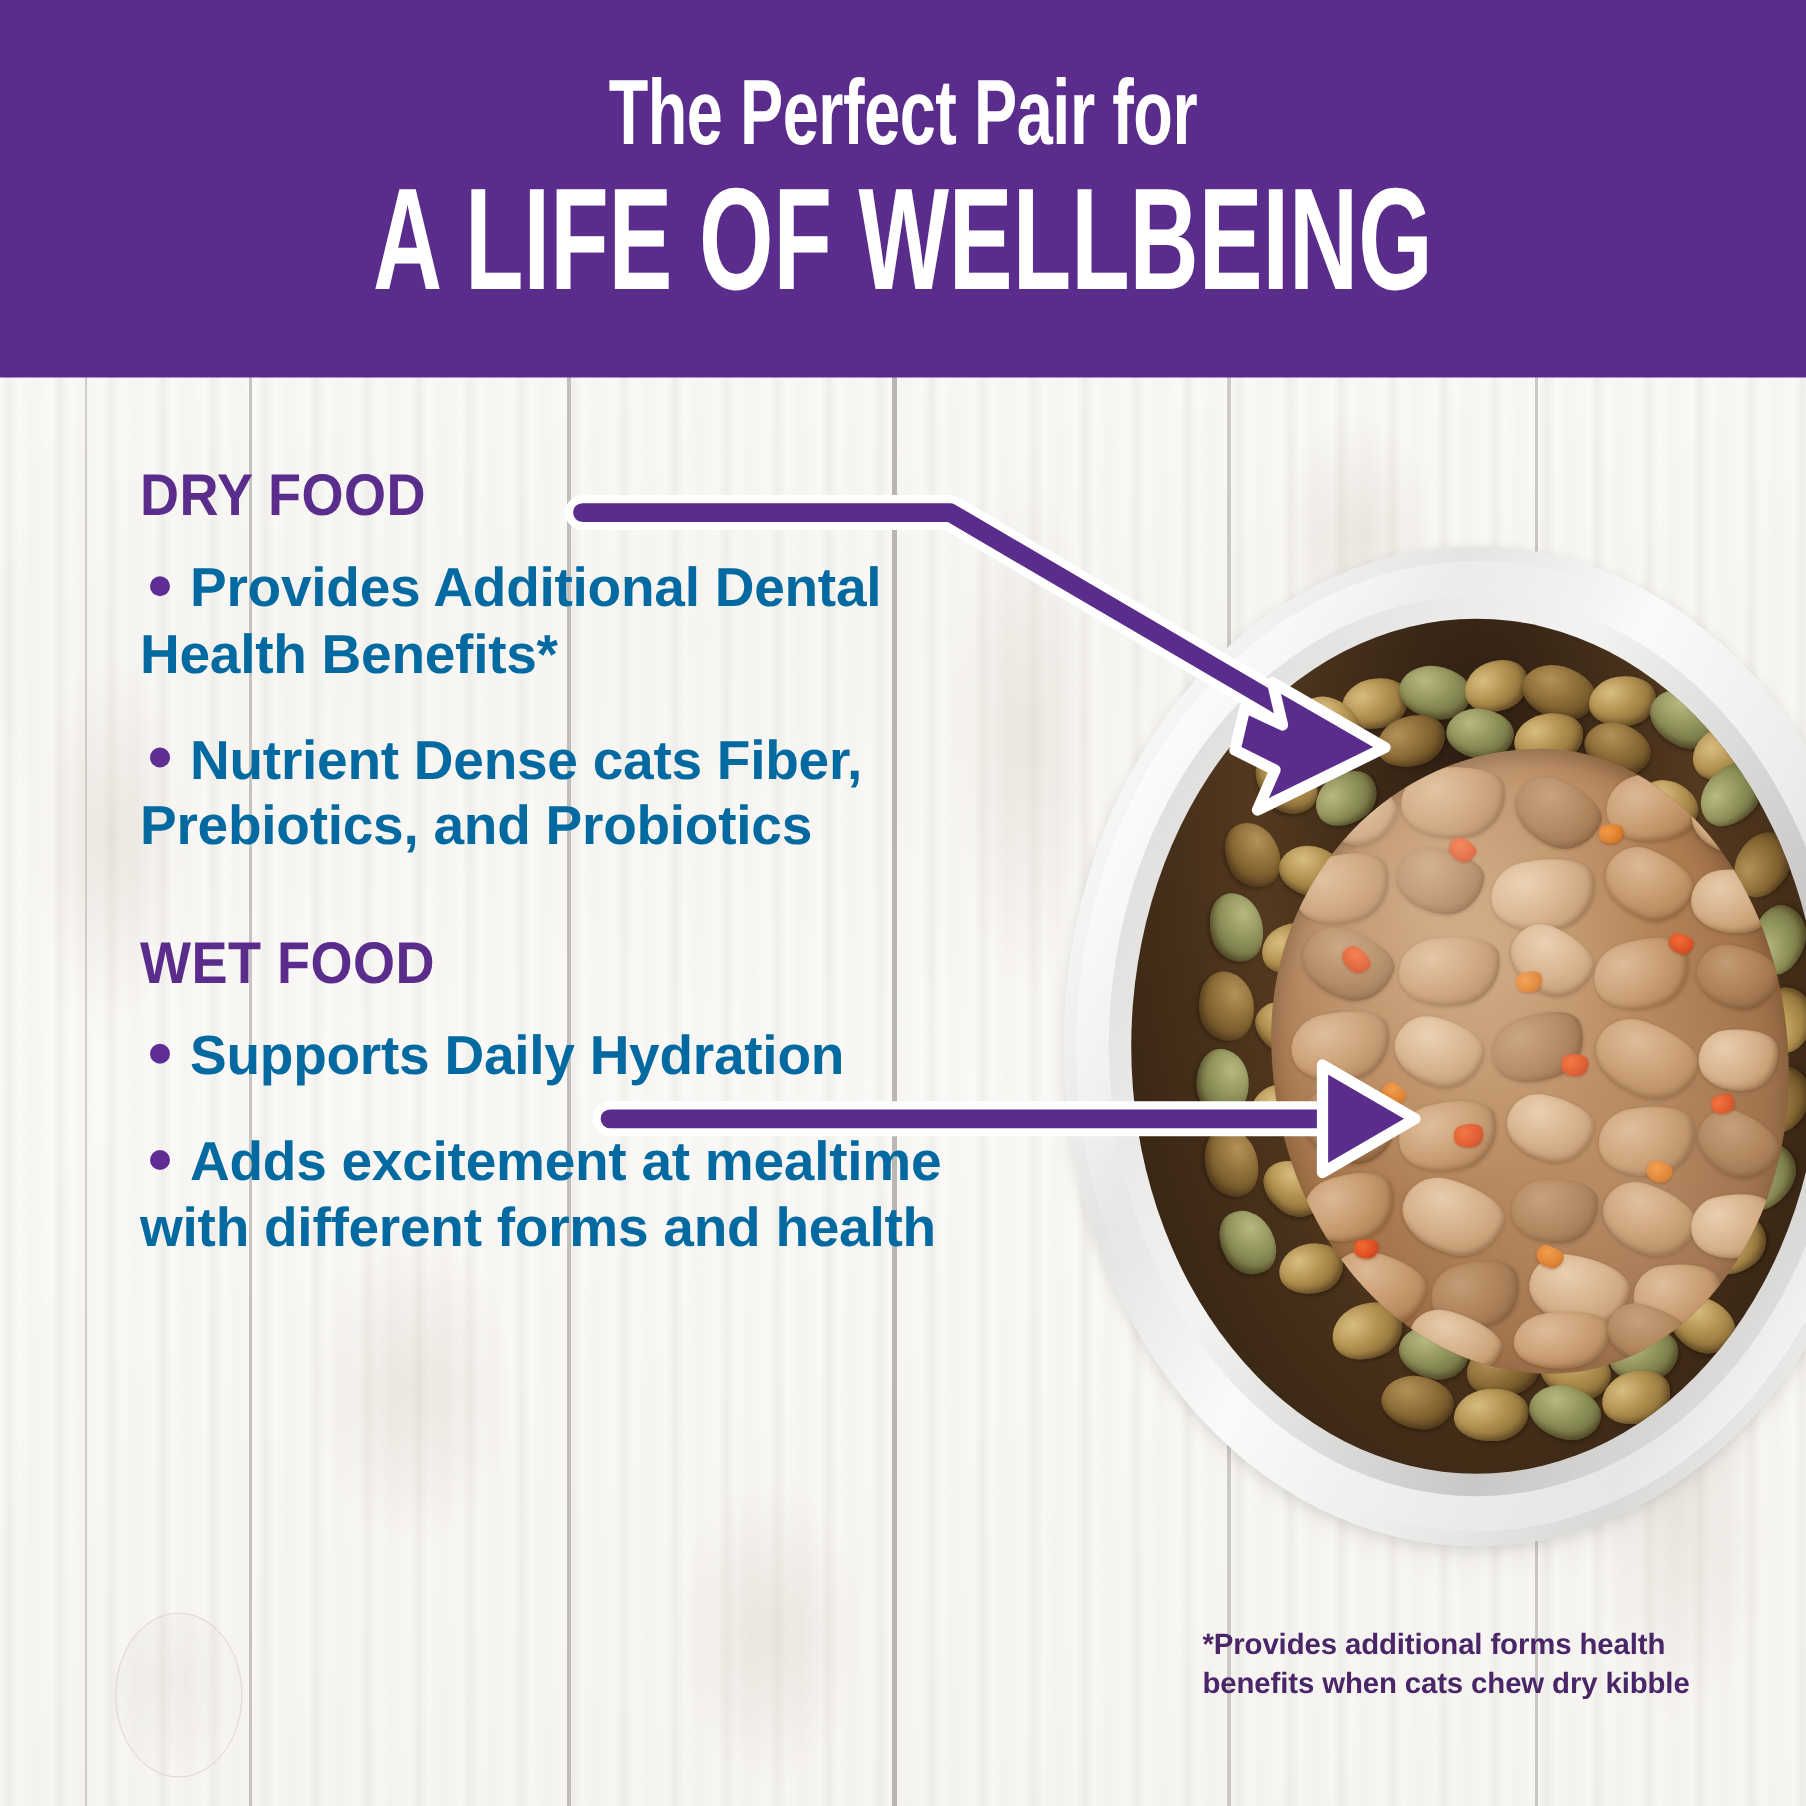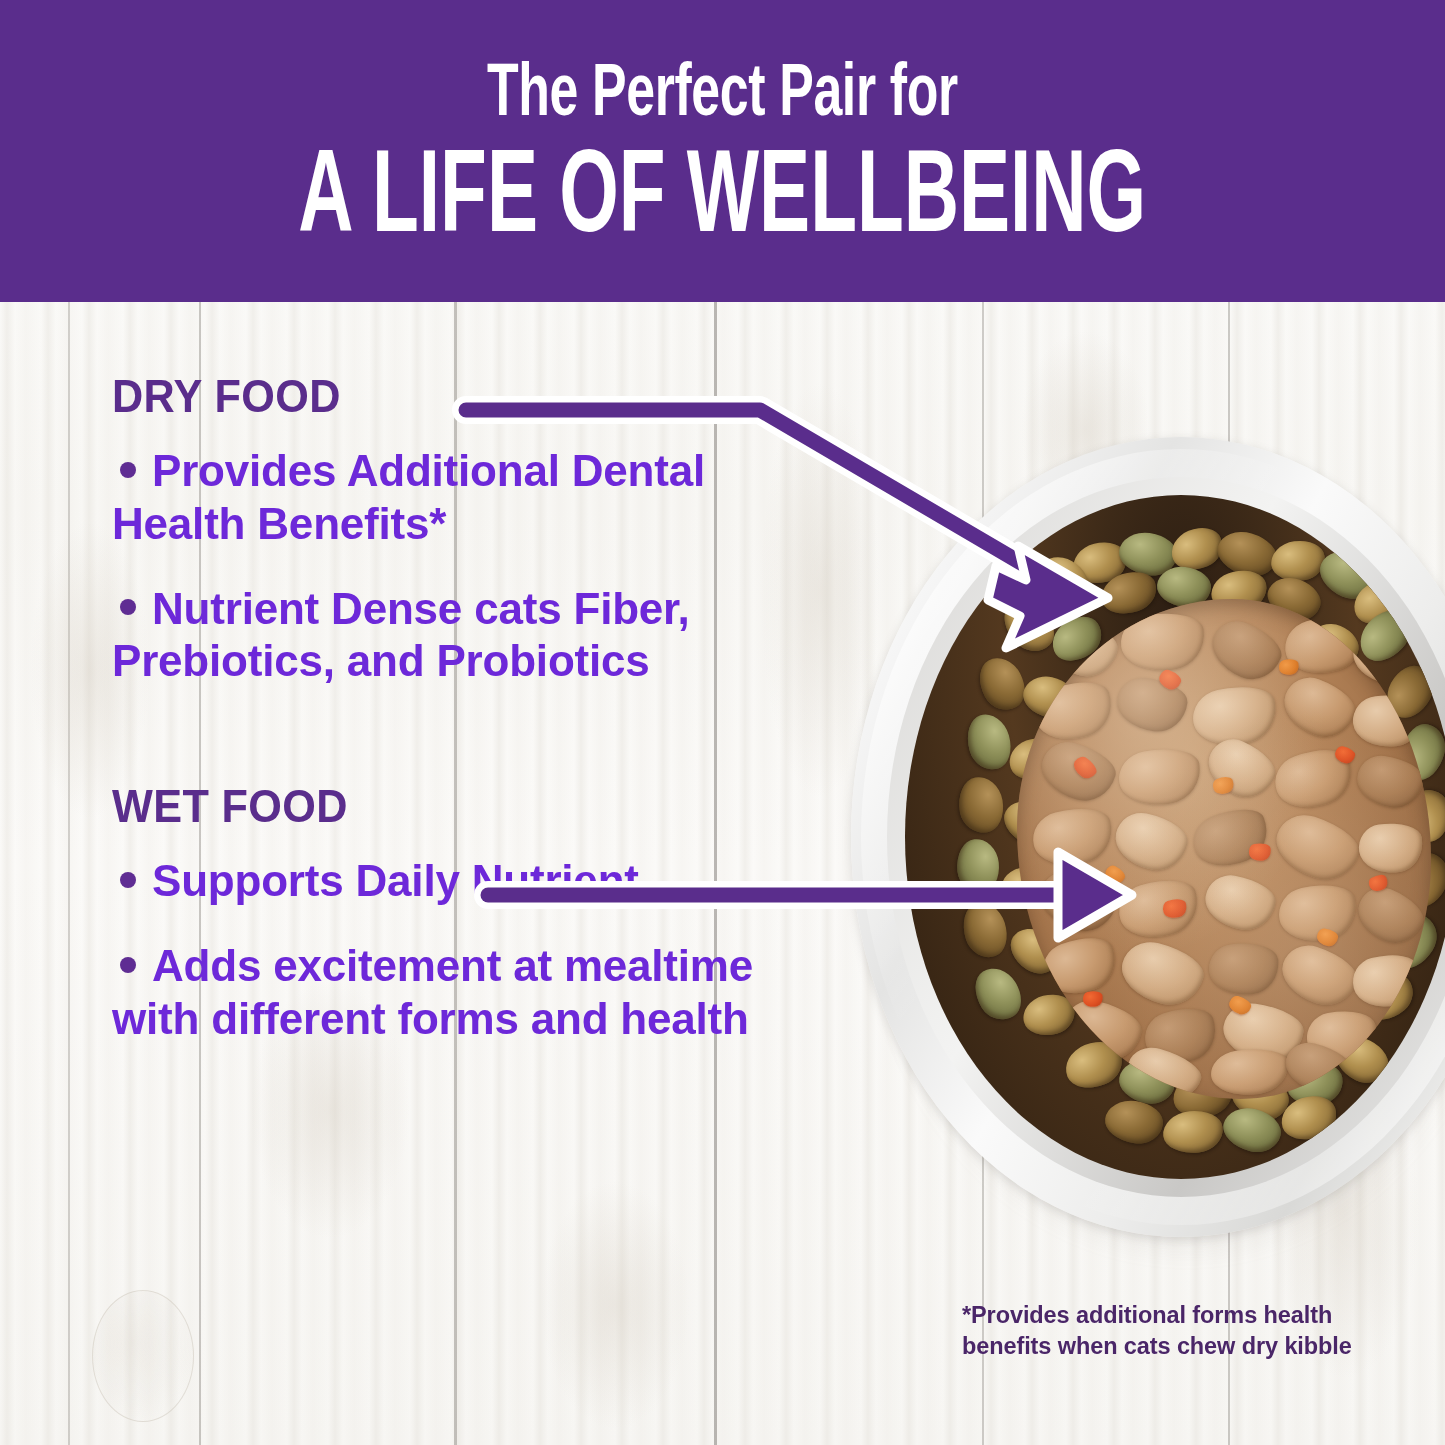--- a/index.html
+++ b/index.html
@@ -89,36 +89,36 @@
 
   
   .copy-col {
     position: absolute;
     left: 112px;
     top: 372px;
     width: 660px;
     z-index: 6;
   }
   .section { position: relative; }
-  .section.wet { margin-top: 94px; }
+  .section.wet { margin-top: 58px; }
 
   .sec-head {
     color: #5a2d8c;
     font-weight: 700;
     font-size: 47px;
     letter-spacing: 0.4px;
     line-height: 1.0;
     transform: scaleX(.92);
     transform-origin: left center;
     white-space: nowrap;
   }
 
   .bullets { margin-top: 26px; }
   .bullet {
-    color: #6d28d9;
+    color: #0369a1;
     font-size: 44px;
     line-height: 1.20;
     font-weight: 600;
     letter-spacing: -0.2px;
     margin-bottom: 32px;
   }
   .bullet:last-child { margin-bottom: 0; }
   .bullet .dot {
     display: inline-block;
     width: 16px; height: 16px;
@@ -390,21 +390,21 @@
       <div class="sec-head">DRY FOOD</div>
       <div class="bullets">
         <div class="bullet"><span class="dot"></span><span>Provides Additional Dental Health Benefits*</span></div>
         <div class="bullet"><span class="dot"></span><span>Nutrient Dense cats Fiber, Prebiotics, and Probiotics</span></div>
       </div>
     </div>
 
     <div class="section wet">
       <div class="sec-head">WET FOOD</div>
       <div class="bullets">
-        <div class="bullet"><span class="dot"></span><span>Supports Daily Nutrient</span></div>
+        <div class="bullet"><span class="dot"></span><span>Supports Daily Hydration</span></div>
         <div class="bullet"><span class="dot"></span><span>Adds excitement at mealtime with different forms and health</span></div>
       </div>
     </div>
   </div>
 
   <svg class="arrows" viewBox="0 0 1445 1445">
 
     <g>
       <path d="M 466 410 L 760 410 L 1074 594" fill="none" stroke="#ffffff" stroke-width="28" stroke-linecap="round" stroke-linejoin="round"></path>
       <path d="M 466 410 L 760 410 L 1074 594" fill="none" stroke="#5a2d8c" stroke-width="15" stroke-linecap="round" stroke-linejoin="round"></path>

